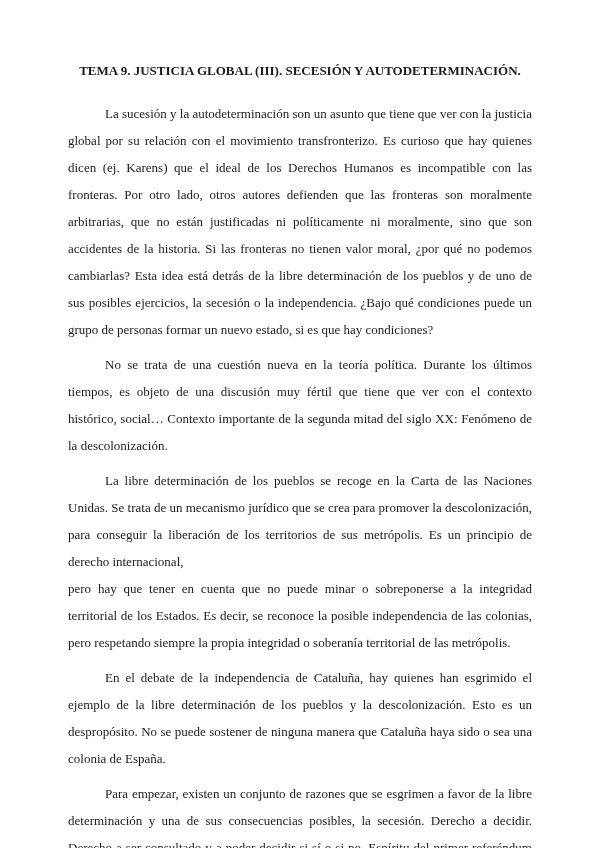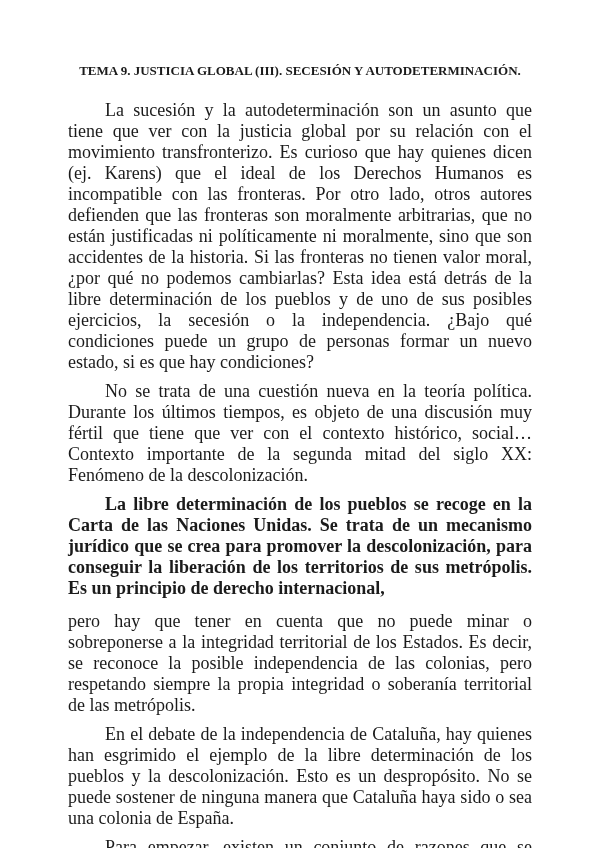--- a/index.html
+++ b/index.html
@@ -22,29 +22,28 @@
     background: #ffffff;
   }
   .doc-title {
     font-size: 13px;
     font-weight: bold;
     text-align: center;
     line-height: 21px;
     margin: 0 0 19px 0;
   }
   .para {
-    font-size: 18px;
-    line-height: 21px;
+    font-size: 13px;
+    line-height: 27px;
     text-align: justify;
     text-indent: 37px;
     margin: 0 0 8px 0;
   }
   .para.tight {
-    margin-bottom: 12px;
-    font-weight: bold;
+    margin-bottom: 0;
   }
   .para.cont {
     text-indent: 0;
   }
   .underlined {
     text-decoration: underline;
   }
   .footer {
     padding: 12px 0 0 37px;
     font-size: 12.5px;

